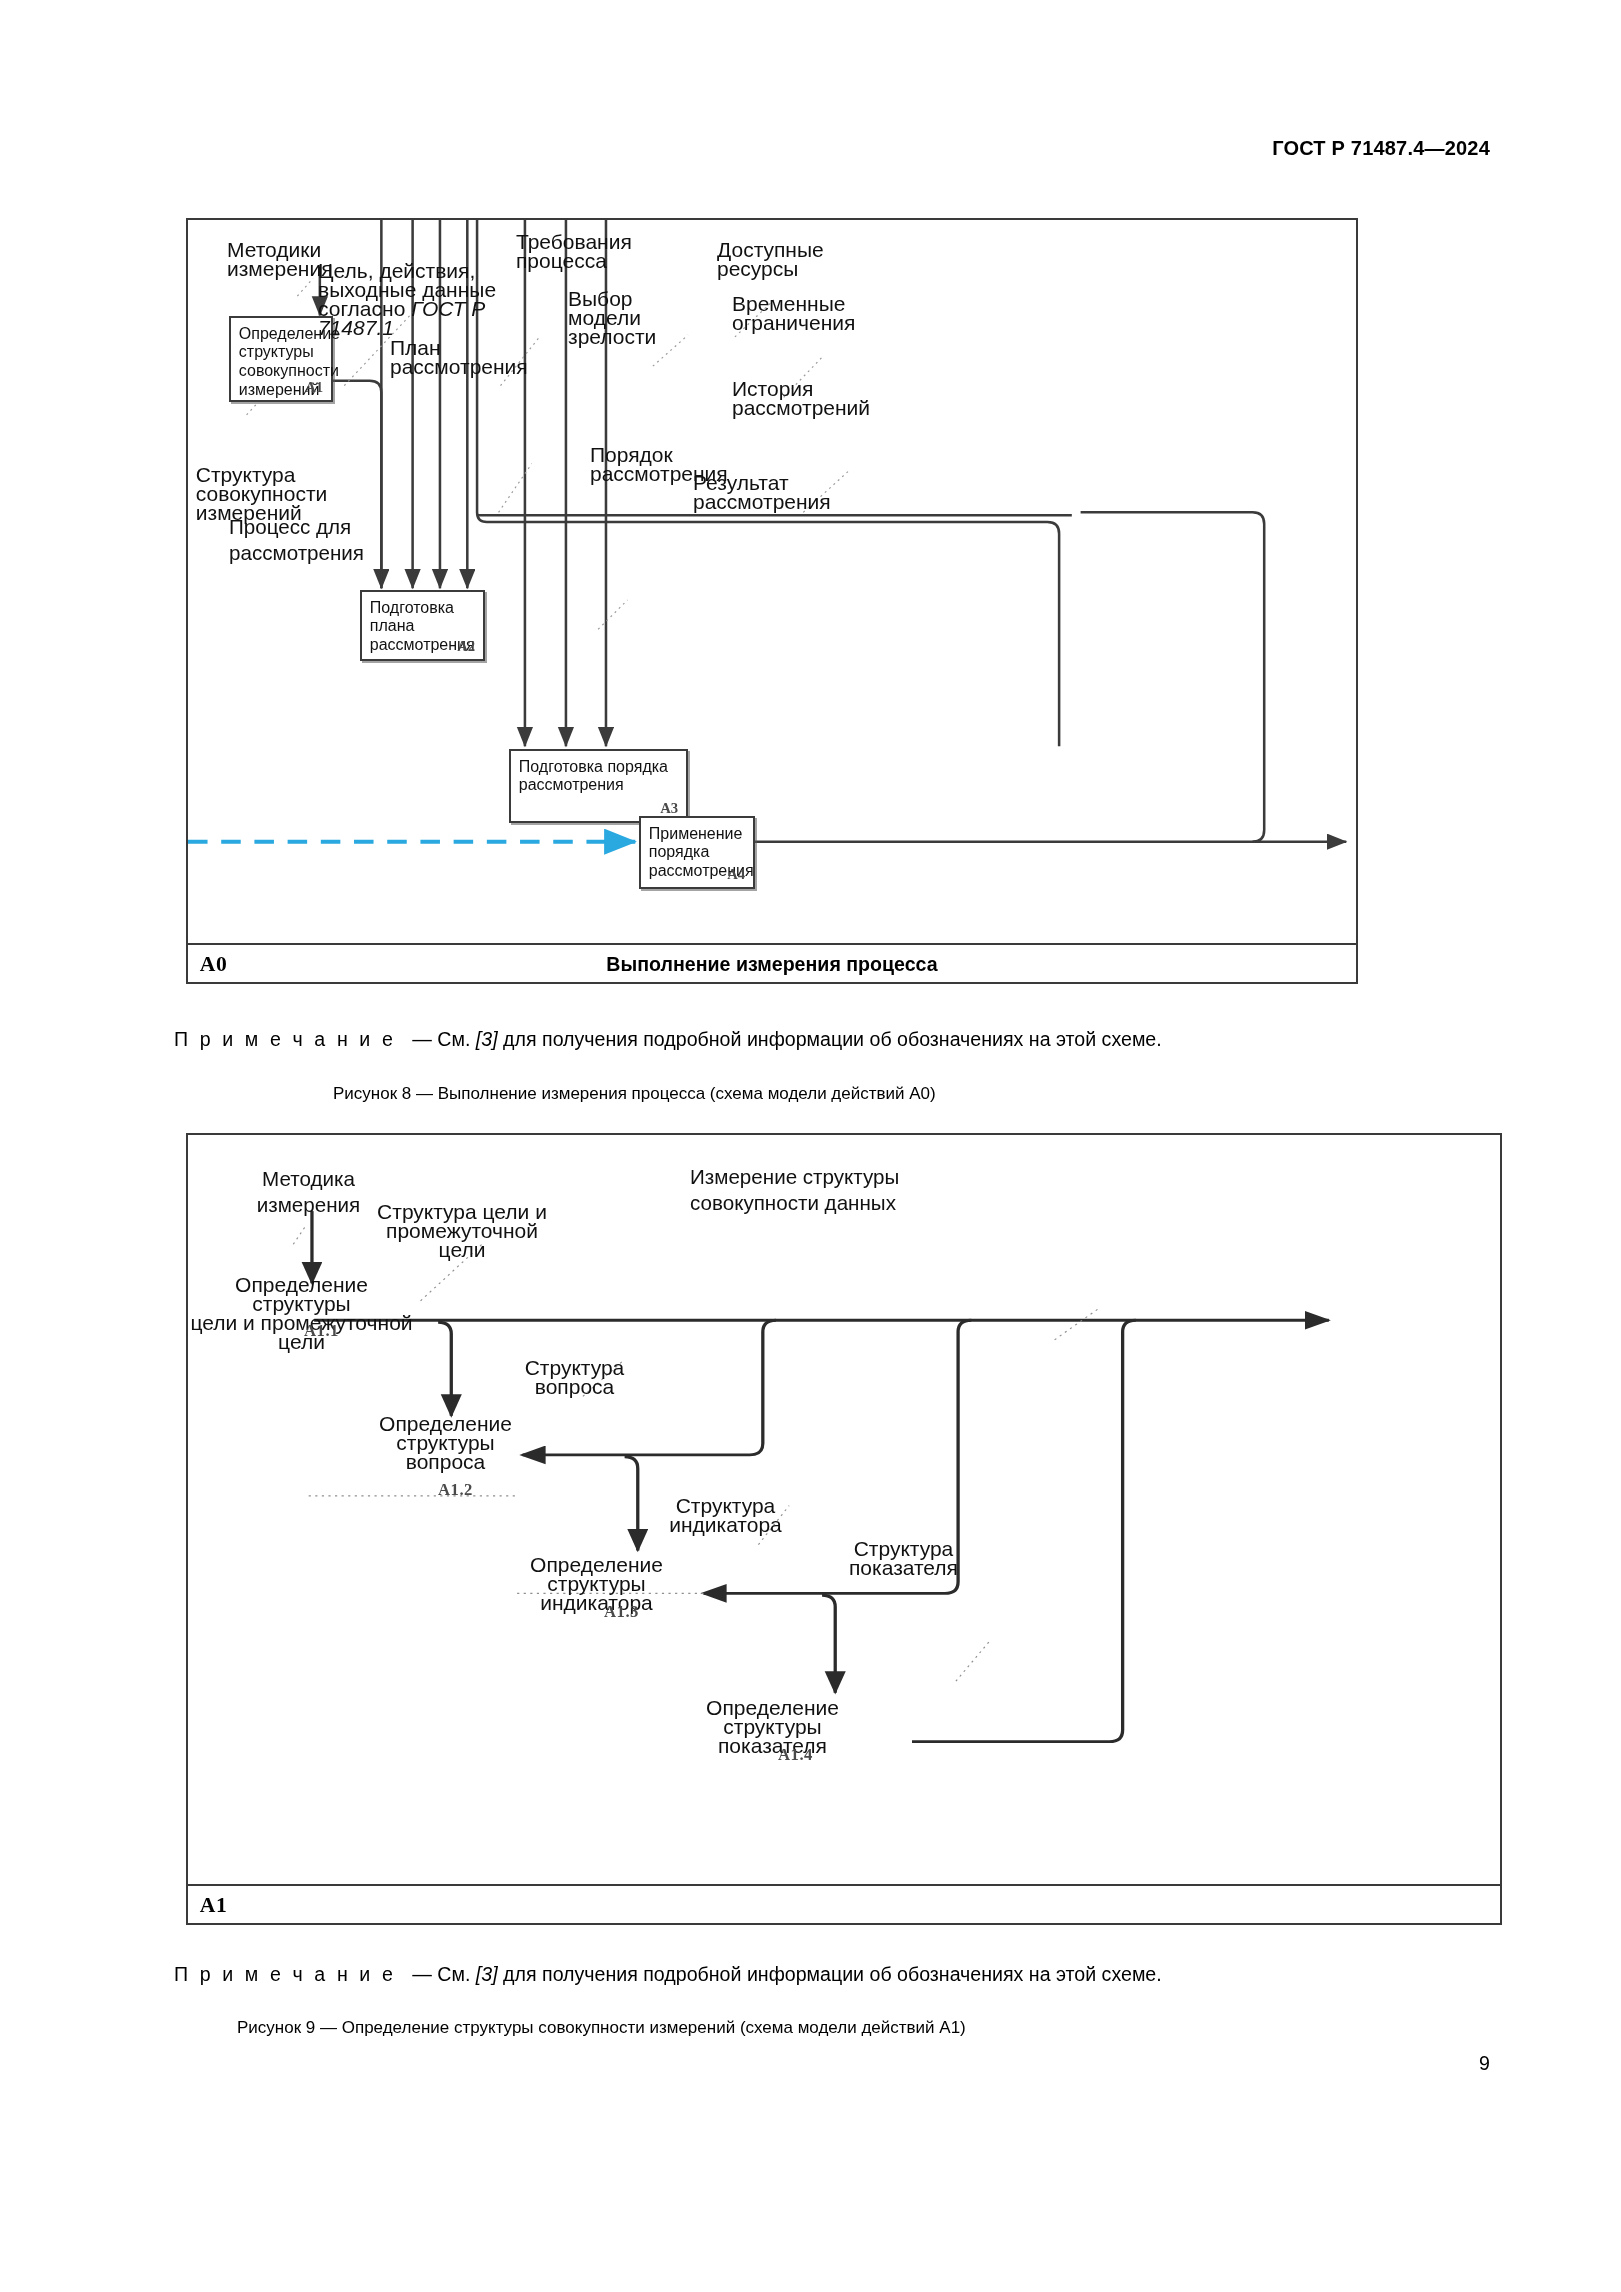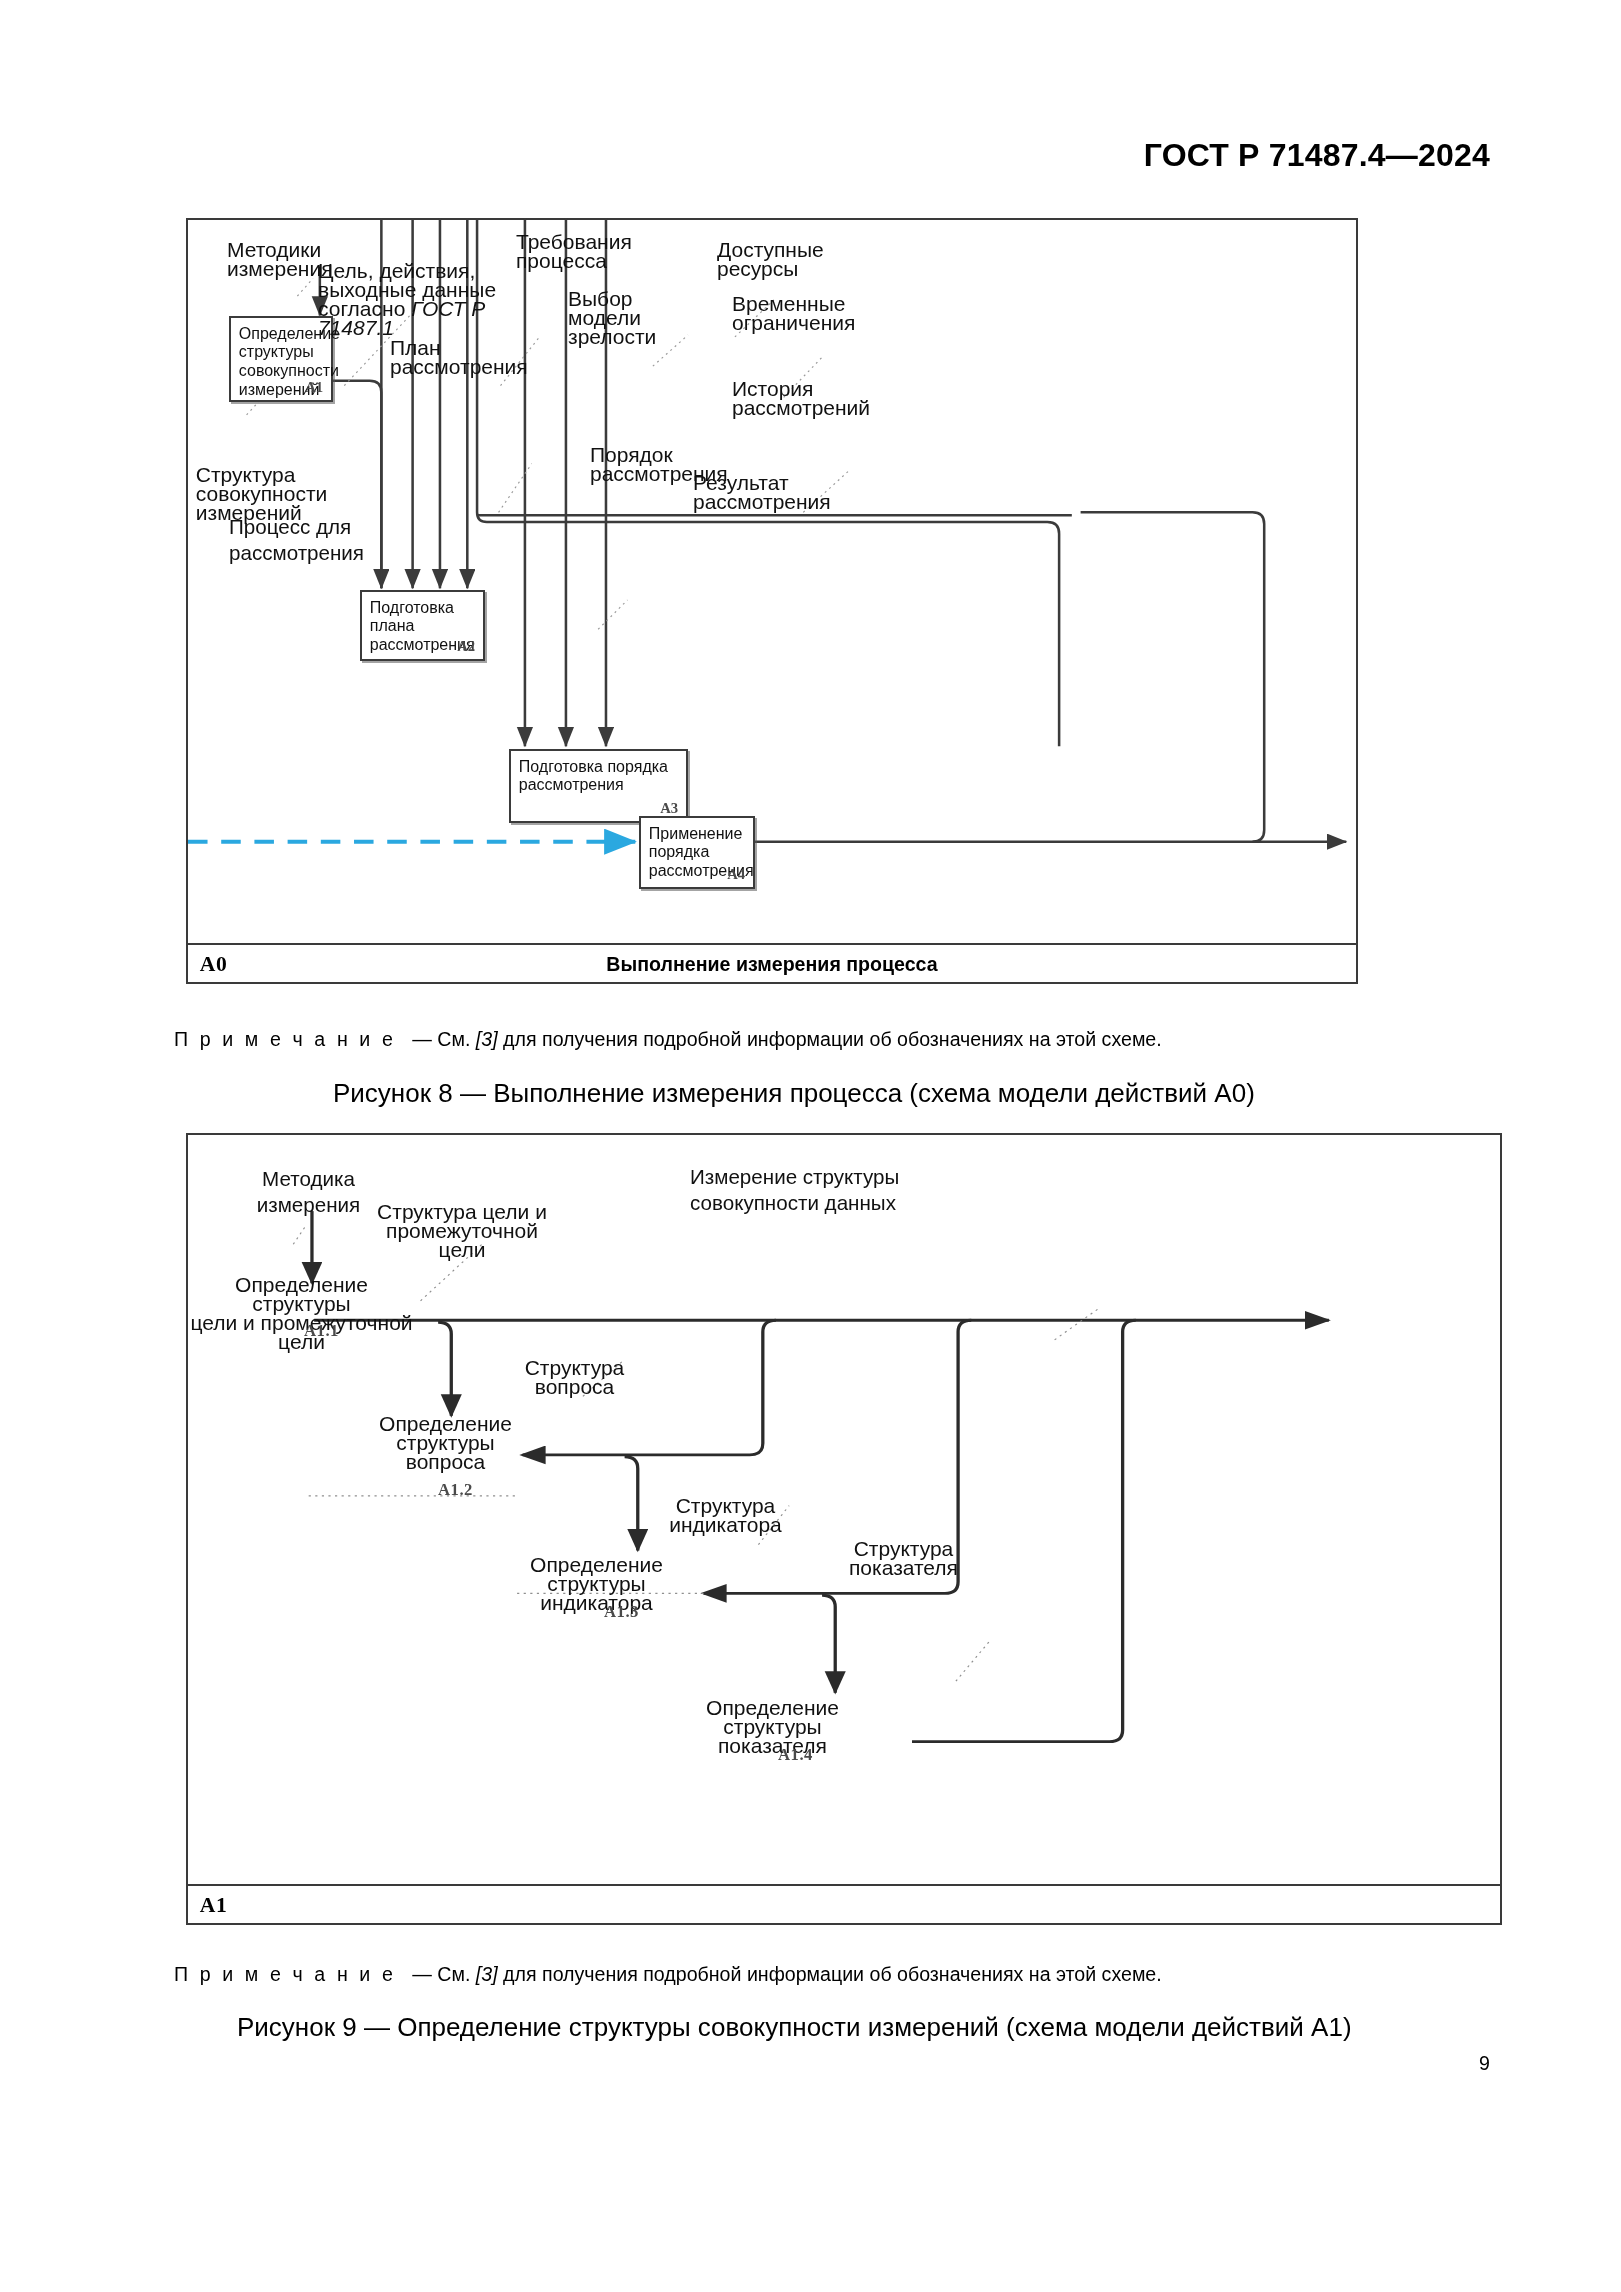--- a/index.html
+++ b/index.html
@@ -9,21 +9,21 @@
     font-family:"Liberation Sans", sans-serif;
     color:#000;
     position:relative;
     overflow:hidden;
   }
   .page{position:absolute;inset:0;}
 
   
   .doc-header{
     position:absolute; right:131px; top:137px;
-    font-size:32px; font-weight:bold; letter-spacing:0.2px;
+    font-size:20px; font-weight:bold; letter-spacing:0.2px;
     white-space:nowrap;
   }
 
   
   .fig{
     position:absolute;
     border:2px solid #3a3a3a;
     box-sizing:border-box;
     background:#fff;
   }
@@ -83,21 +83,21 @@
     color:#4a4a4a; letter-spacing:0.5px;
   }
 
   
   .note{
     position:absolute; font-size:19.6px; line-height:25.5px; white-space:nowrap;
   }
   .note .sp{ letter-spacing:3.1px; }
   .note i{ font-style:italic; }
   .caption{
-    position:absolute; font-size:26px; line-height:25.5px; white-space:nowrap;
+    position:absolute; font-size:17px; line-height:25.5px; white-space:nowrap;
   }
   .pageno{
     position:absolute; right:131px; top:2052px;
     font-size:19.6px;
   }
 </style>
 </head>
 <body>
 
 <div class="page">

